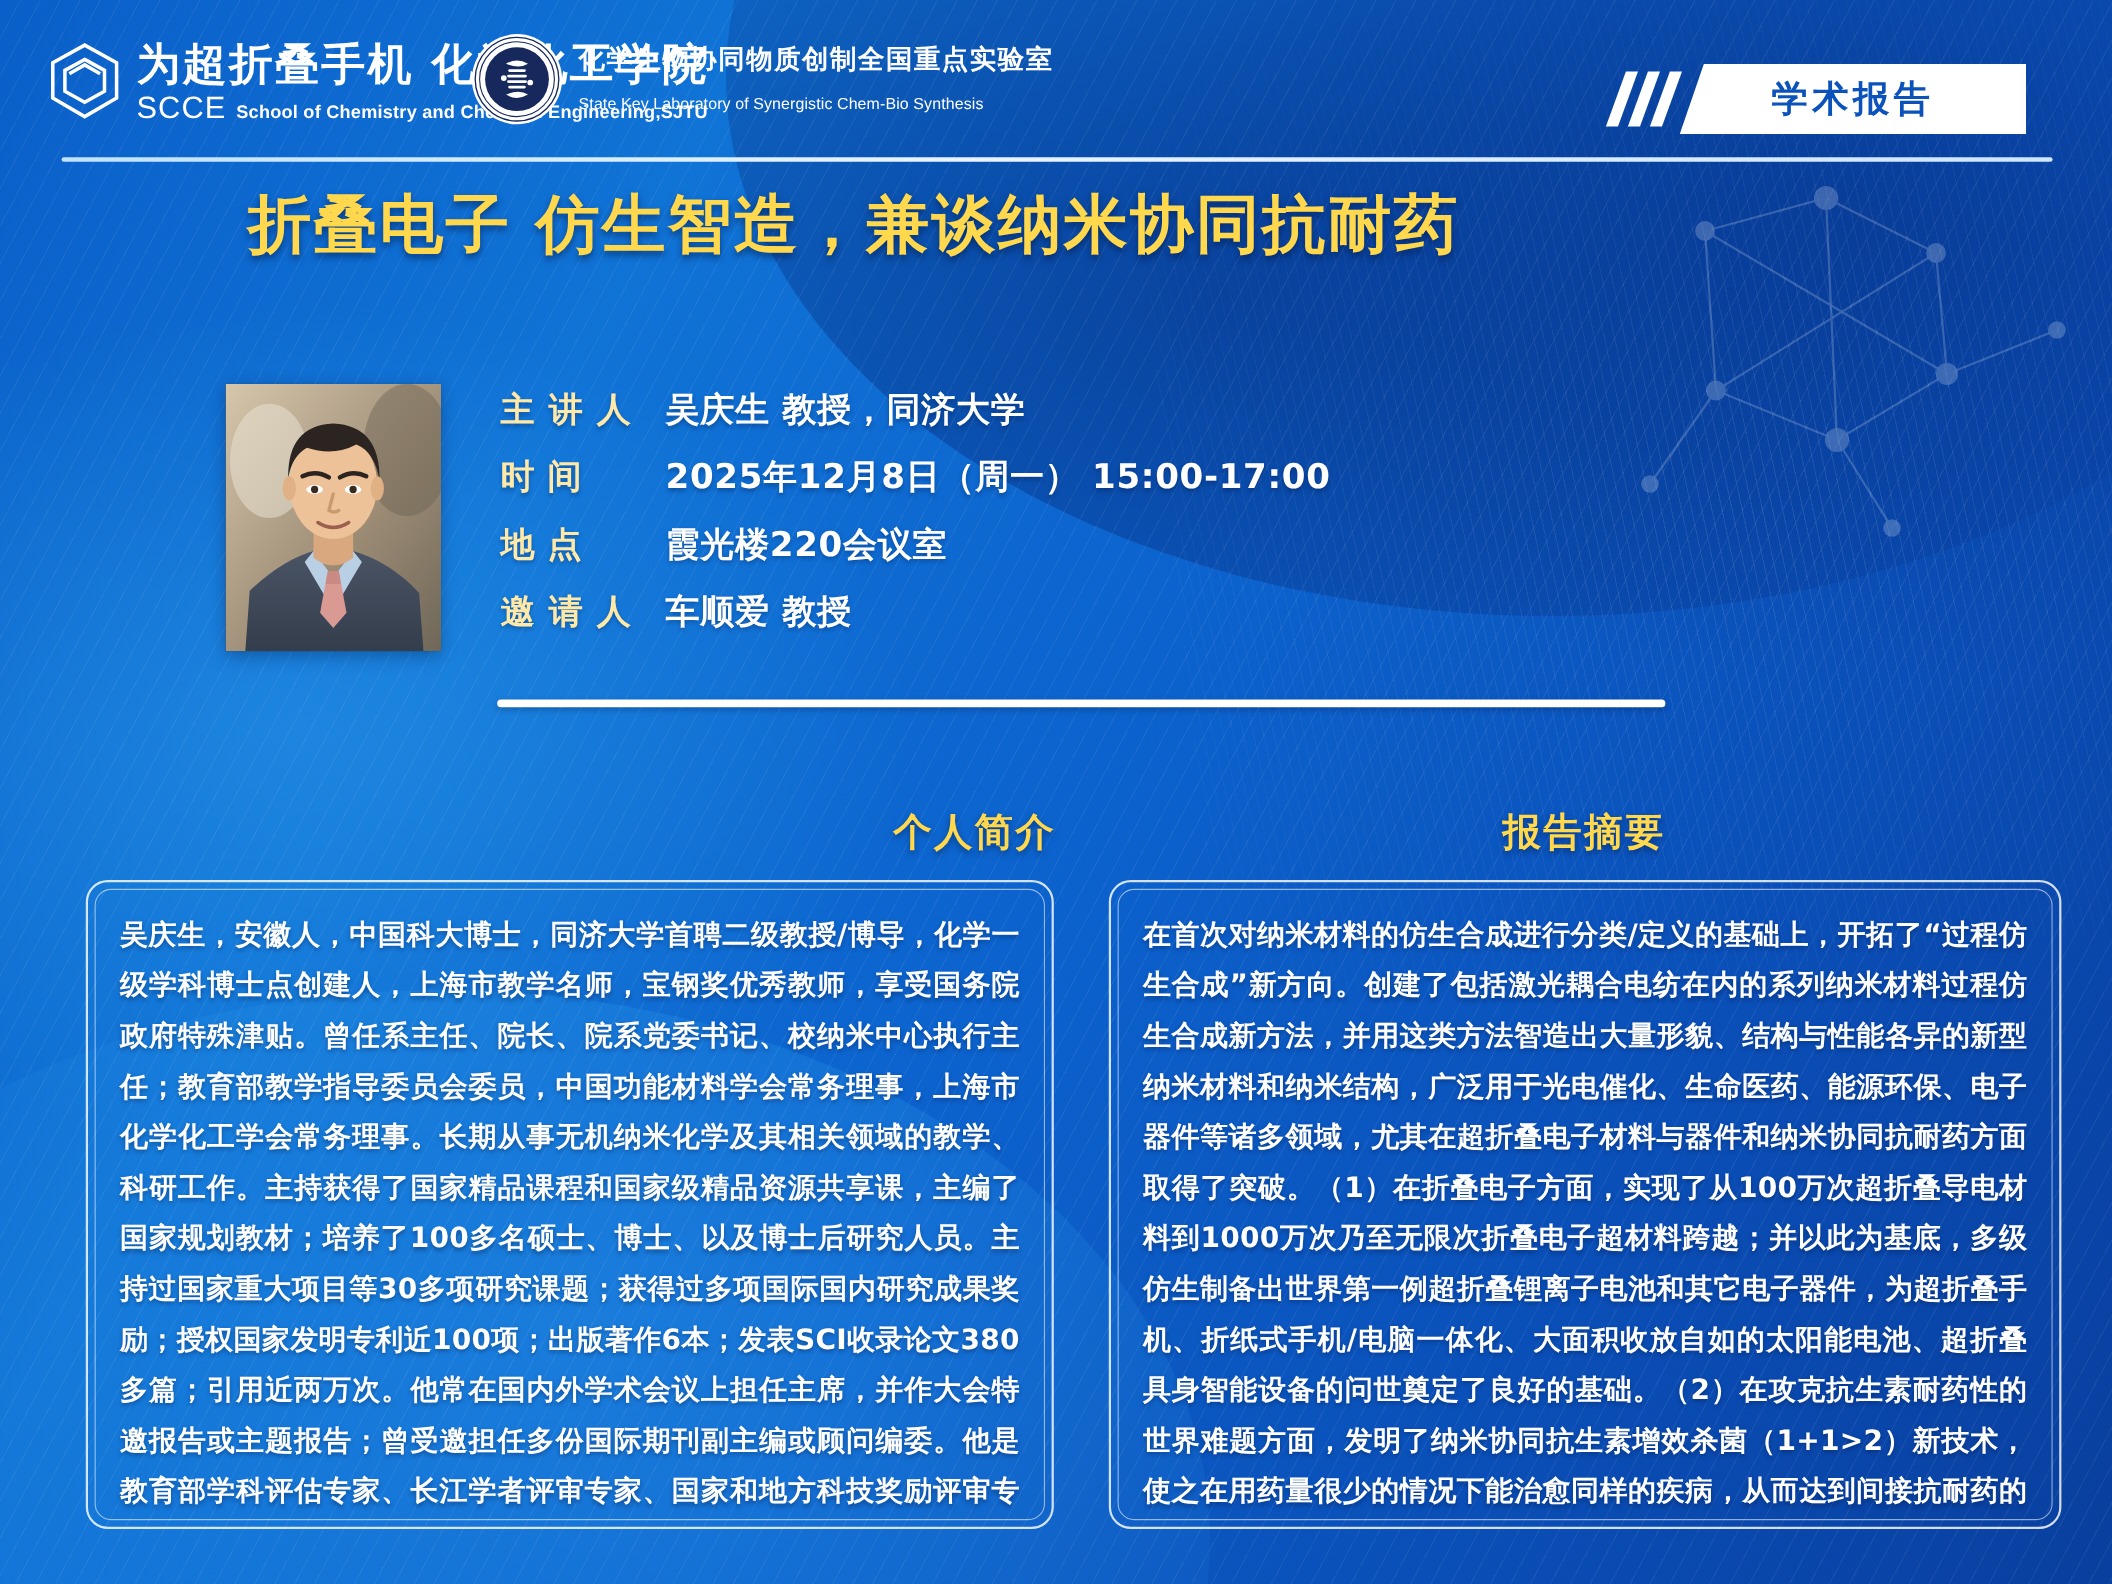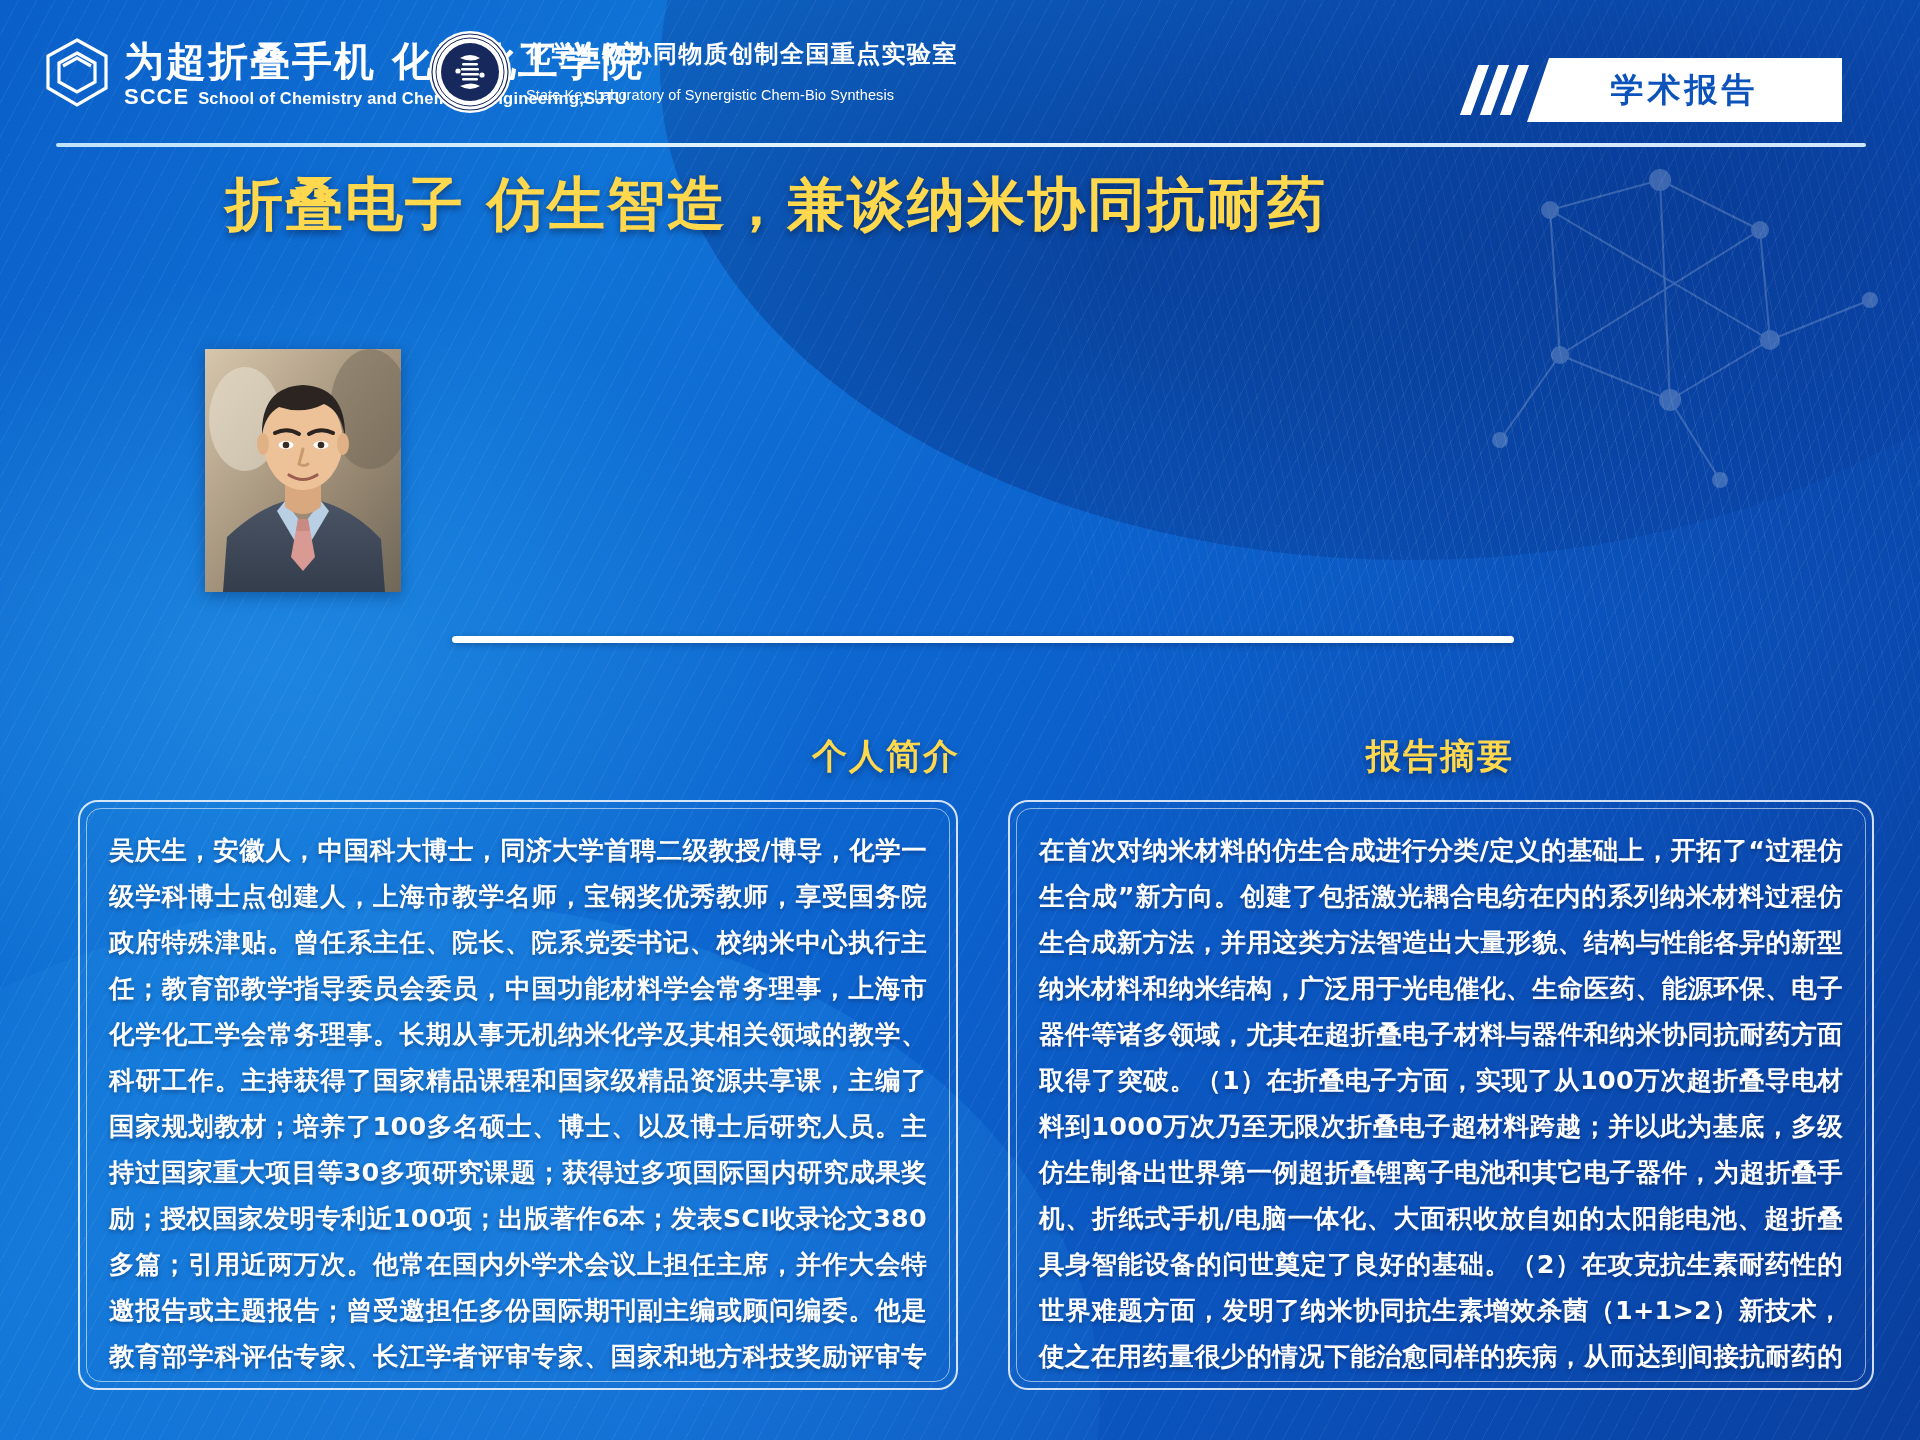--- a/index.html
+++ b/index.html
@@ -52,21 +52,21 @@
   
   #header{ position:absolute; left:0; top:0; width:1920px; height:150px; }
   .logo-sjtu{ position:absolute; left:40px; top:36px; display:flex; align-items:center; }
   .hex{ width:74px; height:76px; margin-right:10px; }
   .sjtu-txt{ color:#fff; }
   .sjtu-cn{
     font-size:40px; font-weight:700; letter-spacing:2px; line-height:46px;
     font-family:"DejaVu Serif","Liberation Serif",serif; white-space:nowrap;
   }
   .sjtu-en{ font-size:16.5px; font-weight:700; letter-spacing:.2px; line-height:20px; white-space:nowrap; margin-top:3px; }
-  .scce{ font-size:22px; font-weight:700; letter-spacing:1px; margin-right:9px; }
+  .scce{ font-size:28px; font-weight:400; letter-spacing:1px; margin-right:9px; }
   .en-row{ display:flex; align-items:baseline; }
 
   .logo-lab{ position:absolute; left:428px; top:30px; display:flex; align-items:center; }
   .seal{ width:84px; height:84px; flex:0 0 84px; margin-right:14px; }
   .lab-txt{ color:#fff; }
   .lab-cn{ font-size:24px; font-weight:700; letter-spacing:1.4px; line-height:30px; white-space:nowrap;
            font-family:"DejaVu Sans","Liberation Sans",sans-serif; }
   .lab-en{ font-size:14.5px; line-height:20px; letter-spacing:.1px; white-space:nowrap; margin-top:16px; }
 
   #badge{ position:absolute; right:78px; top:58px; display:flex; align-items:center; }
@@ -296,20 +296,38 @@
       <ellipse cx="116" cy="96" rx="7.5" ry="4" fill="#ffffff"></ellipse>
       <circle cx="81" cy="96" r="3.3" fill="#3a2b20"></circle>
       <circle cx="116" cy="96" r="3.3" fill="#3a2b20"></circle>
 
       <path d="M98 100 L94 115 q5 3 9 0" stroke="#c99a6e" stroke-width="3" fill="none" stroke-linecap="round"></path>
 
       <path d="M84 126 q14 9 28 0" stroke="#9c5f4f" stroke-width="3.2" fill="none" stroke-linecap="round"></path>
     </svg>
   </div>
 
+  <div id="info">
+    <div class="info-row">
+      <span class="info-label">主 讲 人</span>
+      <span class="info-value">吴庆生 教授，同济大学</span>
+    </div>
+    <div class="info-row">
+      <span class="info-label sp">时    间</span>
+      <span class="info-value">2025年12月8日（周一） 15:00-17:00</span>
+    </div>
+    <div class="info-row">
+      <span class="info-label sp">地    点</span>
+      <span class="info-value">霞光楼220会议室</span>
+    </div>
+    <div class="info-row">
+      <span class="info-label">邀 请 人</span>
+      <span class="info-value">车顺爱 教授</span>
+    </div>
+  </div>
   <div id="speaker-rule"></div>
 
   <div class="sec-head" id="head-bio">个人简介</div>
   <div class="sec-head" id="head-abs">报告摘要</div>
 
   <div class="panel" id="panel-bio">
     <div class="panel-inner">
       <div class="body-text">吴庆生，安徽人，中国科大博士，同济大学首聘二级教授/博导，化学一级学科博士点创建人，上海市教学名师，宝钢奖优秀教师，享受国务院政府特殊津贴。曾任系主任、院长、院系党委书记、校纳米中心执行主任；教育部教学指导委员会委员，中国功能材料学会常务理事，上海市化学化工学会常务理事。长期从事无机纳米化学及其相关领域的教学、科研工作。主持获得了国家精品课程和国家级精品资源共享课，主编了国家规划教材；培养了100多名硕士、博士、以及博士后研究人员。主持过国家重大项目等30多项研究课题；获得过多项国际国内研究成果奖励；授权国家发明专利近100项；出版著作6本；发表SCI收录论文380多篇；引用近两万次。他常在国内外学术会议上担任主席，并作大会特邀报告或主题报告；曾受邀担任多份国际期刊副主编或顾问编委。他是教育部学科评估专家、长江学者评审专家、国家和地方科技奖励评审专家、全国百优博士论文评审专家、国家支撑计划和国家自然科学基金及新加坡国家基金等十几种重要项目评审专家。</div>
     </div>
   </div>

